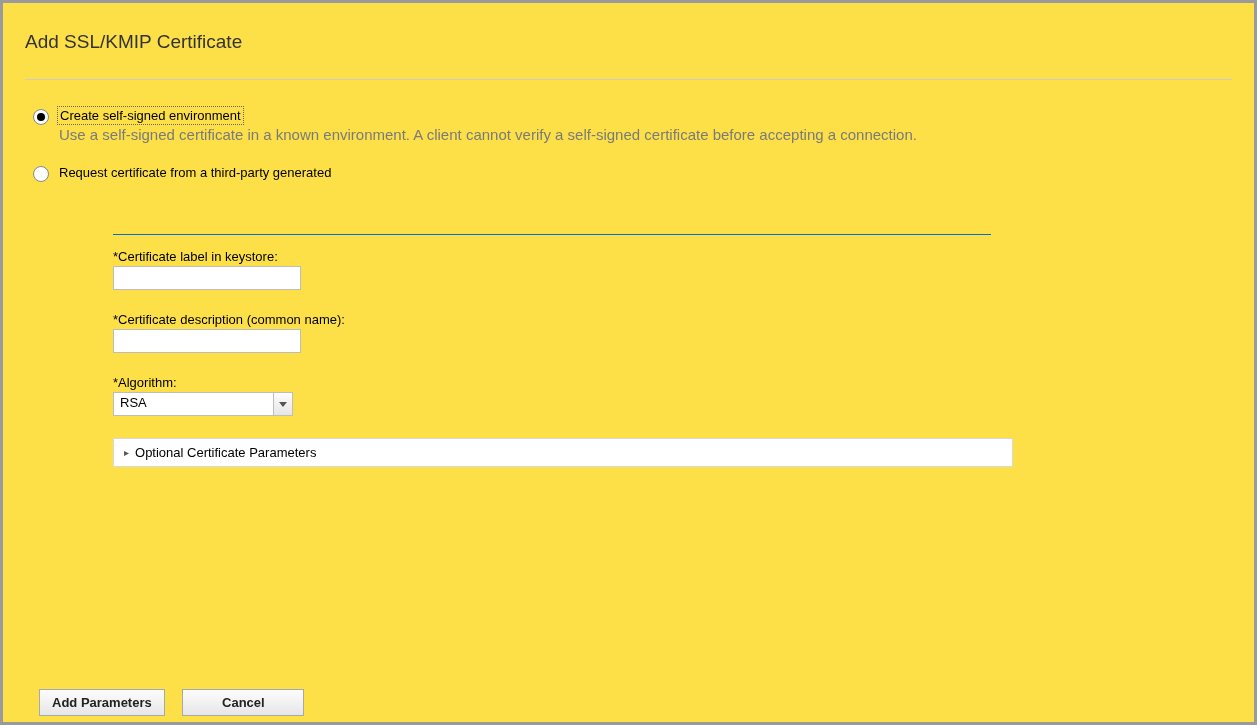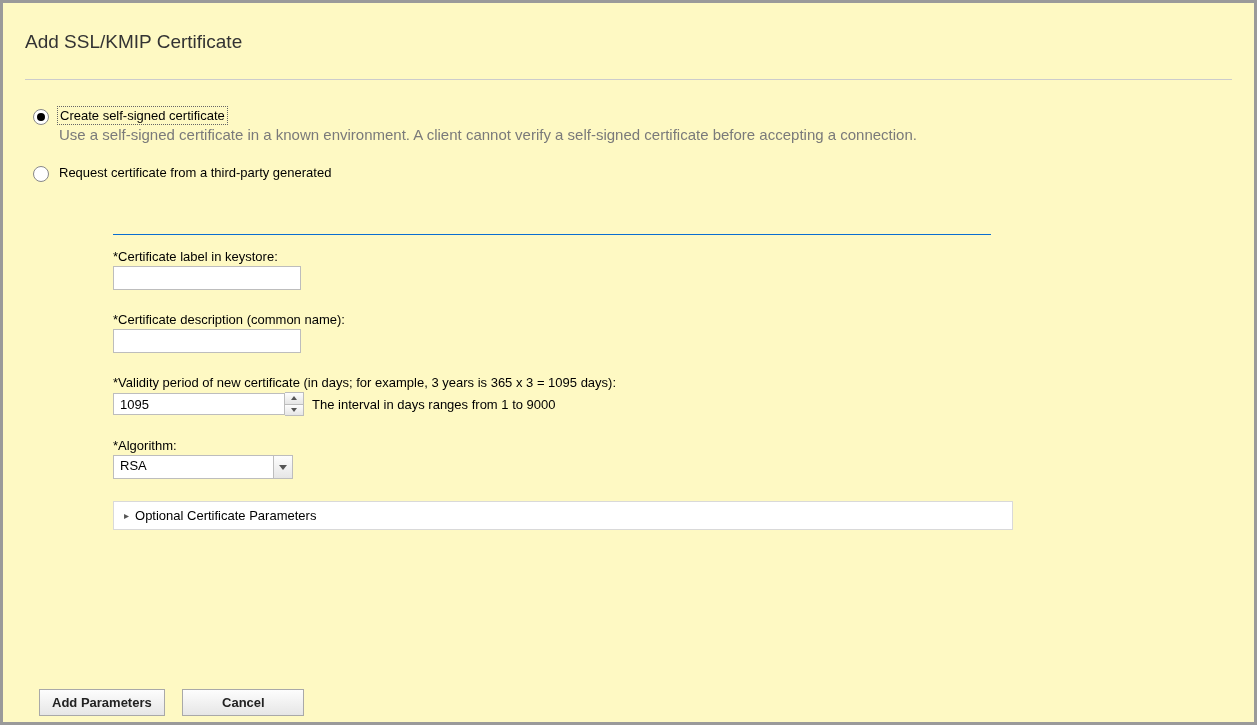--- a/index.html
+++ b/index.html
@@ -1,16 +1,16 @@
 <!DOCTYPE html>
 <html><head>
 <meta charset="utf-8">
 <style>
   html,body{margin:0;padding:0;font-family:Arial,Helvetica,sans-serif;font-size:13px;color:#000;}
-  .outer{width:1257px;height:725px;box-sizing:border-box;border:3px solid #9a9a9a;background:#fef9c3;position:relative;}
+  .outer{width:1257px;height:725px;box-sizing:border-box;border:3px solid #9a9a9a;background:#fde047;position:relative;}
   .header{padding:28px 22px 10px 22px;}
   .title{font-size:19px;color:#333;margin:0 0 16px 0;}
   .hr{border:none;border-top:1px solid #ccc;margin:0 22px;}
   .options{padding:28px 22px 0 30px;}
   .opt-row{display:flex;align-items:flex-start;margin-bottom:22px;}
   .radio{width:14px;height:14px;border:1px solid #888;border-radius:50%;margin:1px 10px 0 0;flex:0 0 auto;position:relative;background:#fff;}
   .radio.selected::after{content:"";position:absolute;left:3px;top:3px;width:8px;height:8px;border-radius:50%;background:#000;}
   .opt-texts{flex:1;}
   .opt-label{font-size:13px;color:#000;}
   .opt-label.focused{outline:1px dotted #666;outline-offset:1px;padding:0 1px;}
@@ -48,21 +48,21 @@
   <div class="header">
     <div class="title">Add SSL/KMIP Certificate</div>
   </div>
   <hr class="hr">
 
   <div class="options">
 
     <div class="opt-row">
       <div class="radio selected"></div>
       <div class="opt-texts">
-        <span class="opt-label focused">Create self-signed certificate</span>
+        <span class="opt-label focused">Create self-signed environment</span>
         <div class="opt-desc">Use a self-signed certificate in a known environment. A client cannot verify a self-signed certificate before accepting a connection.</div>
       </div>
     </div>
 
     <div class="opt-row">
       <div class="radio"></div>
       <div class="opt-texts">
         <span class="opt-label">Request certificate from a third-party generated</span>
       </div>
     </div>
@@ -76,35 +76,20 @@
     <div class="field">
       <div class="flabel">*Certificate label in keystore:</div>
       <input class="tinput" type="text" value="" style="">
     </div>
 
     <div class="field">
       <div class="flabel">*Certificate description (common name):</div>
       <input class="tinput" type="text" value="" style="">
     </div>
 
-    <div class="field">
-      <div class="flabel">*Validity period of new certificate (in days; for example, 3 years is 365 x 3 = 1095 days):</div>
-      <div class="num-wrap">
-        <input class="num-input" type="text" value="1095" style="">
-        <div class="spin">
-          <div class="spin-btn">
-              <div class="tri-up"></div>
-            </div>
-          <div class="spin-btn">
-              <div class="tri-down"></div>
-            </div>
-        </div>
-        <span class="hint">The interval in days ranges from 1 to 9000</span>
-      </div>
-    </div>
 
     <div class="field">
       <div class="flabel">*Algorithm:</div>
       <div class="select-wrap">
         <div class="select-val">RSA</div>
         <div class="select-btn"></div>
       </div>
     </div>
 
     <div class="expander">

